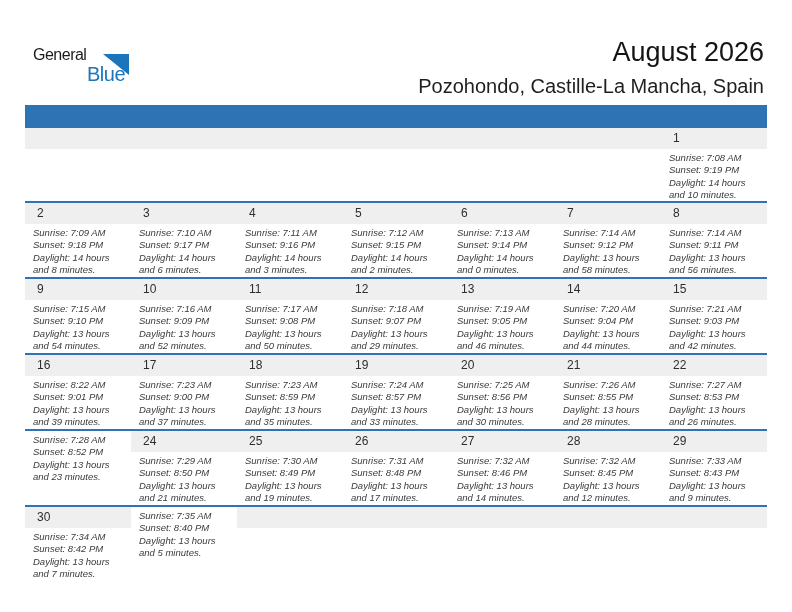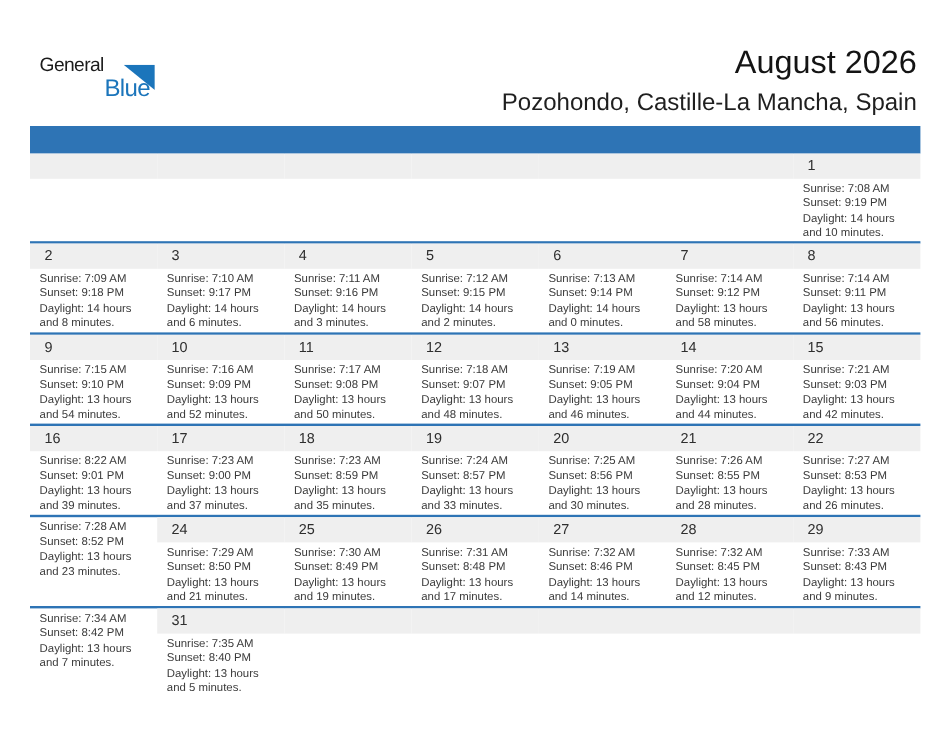--- a/index.html
+++ b/index.html
@@ -30,21 +30,21 @@
   .weekday-cell{flex:1 1 0;min-width:0;color:#ffffff;font-size:16px;padding-left:12px;margin-top:48px;}
   .week-row{display:flex;border-top:2px solid var(--line-blue);}
   .week-row.first{border-top:none;}
   .day-cell{flex:1 1 0;min-width:0;}
   .num-band{
     background:var(--band-gray);height:21px;line-height:21px;
     padding-left:12px;font-size:12px;color:#2e2e2e;
   }
   .cell-lines{
     padding:3px 4px 0 8px;font-size:9.5px;line-height:12.3px;
-    color:var(--text-dark);min-height:53px;
+    color:var(--text-dark);min-height:53px;font-style:italic;
   }
   .week-row.first .cell-lines{min-height:46px;}
 </style>
 </head>
 <body>
 
 <div class="logo">
   <span class="logo-general">General</span>
   <svg class="logo-triangle" width="26" height="21" viewBox="0 0 26 21">
     <polygon points="0,0 26,0 26,21" fill="#1B75BB"></polygon>
@@ -195,21 +195,21 @@
             <div class="cell-line">Daylight: 13 hours</div>
             <div class="cell-line">and 50 minutes.</div>
           </div>
         </div>
         <div class="day-cell">
           <div class="num-band">12</div>
           <div class="cell-lines">
             <div class="cell-line">Sunrise: 7:18 AM</div>
             <div class="cell-line">Sunset: 9:07 PM</div>
             <div class="cell-line">Daylight: 13 hours</div>
-            <div class="cell-line">and 48 minutes.</div>
+            <div class="cell-line">and 29 minutes.</div>
           </div>
         </div>
         <div class="day-cell">
           <div class="num-band">13</div>
           <div class="cell-lines">
             <div class="cell-line">Sunrise: 7:19 AM</div>
             <div class="cell-line">Sunset: 9:05 PM</div>
             <div class="cell-line">Daylight: 13 hours</div>
             <div class="cell-line">and 46 minutes.</div>
           </div>
@@ -357,29 +357,29 @@
           <div class="cell-lines">
             <div class="cell-line">Sunrise: 7:33 AM</div>
             <div class="cell-line">Sunset: 8:43 PM</div>
             <div class="cell-line">Daylight: 13 hours</div>
             <div class="cell-line">and 9 minutes.</div>
           </div>
         </div>
       </div>
       <div class="week-row">
         <div class="day-cell">
+          <div class="num-band">30</div>
           <div class="cell-lines">
             <div class="cell-line">Sunrise: 7:34 AM</div>
             <div class="cell-line">Sunset: 8:42 PM</div>
             <div class="cell-line">Daylight: 13 hours</div>
             <div class="cell-line">and 7 minutes.</div>
           </div>
         </div>
         <div class="day-cell">
-          <div class="num-band">31</div>
           <div class="cell-lines">
             <div class="cell-line">Sunrise: 7:35 AM</div>
             <div class="cell-line">Sunset: 8:40 PM</div>
             <div class="cell-line">Daylight: 13 hours</div>
             <div class="cell-line">and 5 minutes.</div>
           </div>
         </div>
         <div class="day-cell">
           <div class="num-band"></div>
           <div class="cell-lines"></div>

